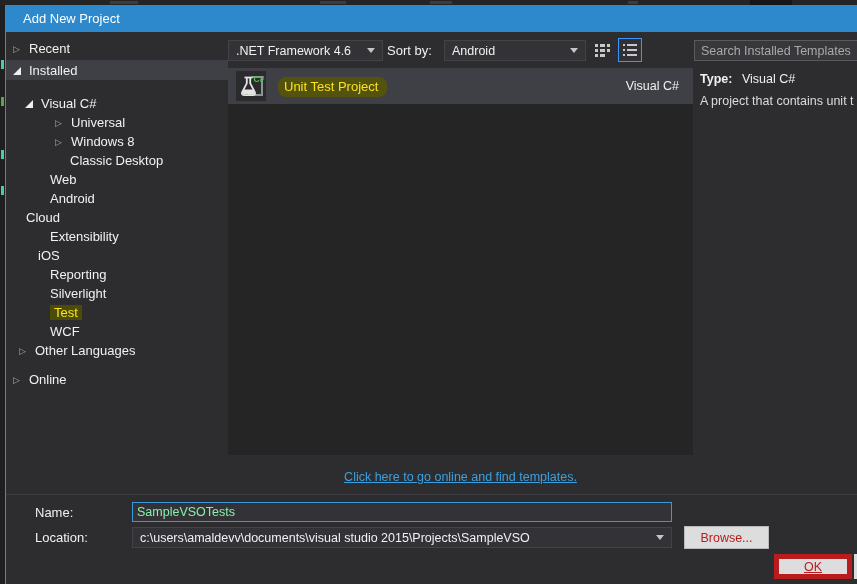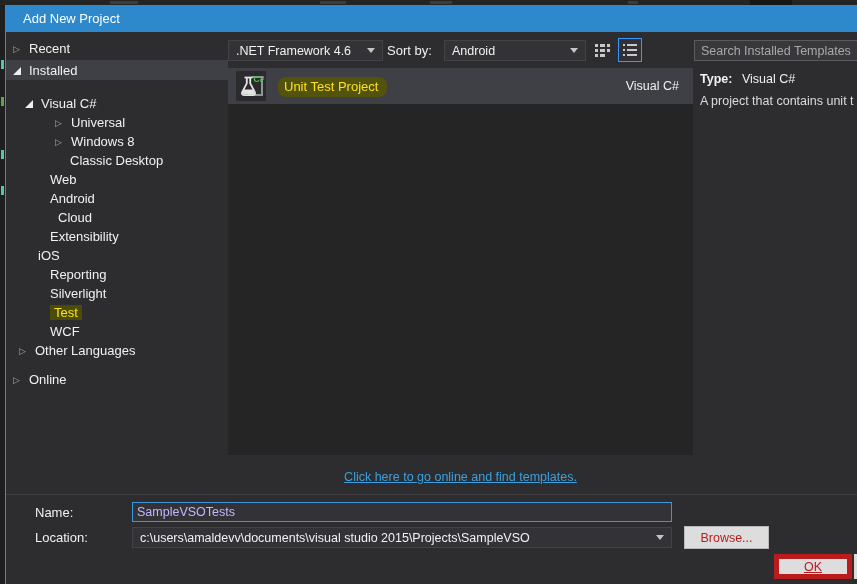--- a/index.html
+++ b/index.html
@@ -67,21 +67,21 @@
 
   
   .link-wrap { position:absolute; left:222px; top:437px; width:465px; text-align:center; }
   .link { color:#3ba0e0; text-decoration:underline; font-size:12.5px; cursor:pointer; }
 
   
   .form { position:absolute; left:0; top:462px; width:851px; height:90px;
     border-top:1px solid #3e3e42; background:#2d2d30; }
   .form .flabel { position:absolute; left:29px; font-size:13px; }
   .name-input { position:absolute; left:126px; top:7px; width:540px; height:20px;
-    background:#333337; border:1px solid #3a96dd; color:#c4b5fd; font-size:12.5px;
+    background:#333337; border:1px solid #3a96dd; color:#86efac; font-size:12.5px;
     padding:0 4px; font-family:"Liberation Sans",sans-serif; }
   .loc-combo { position:absolute; left:126px; top:32px; width:540px; height:21px; }
   .btn { position:absolute; background:#dddddd; color:#b91c1c; font-size:12.5px;
     display:flex; align-items:center; justify-content:center; cursor:default;
     border:1px solid #b9b9b9; }
   .btn.browse { left:678px; top:31px; width:85px; height:23px; }
   .btn.ok { left:768px; top:59px; width:78px; height:25px; border:5px solid #b91c1c;text-decoration:underline; }
   .btn.cancel-sliver { left:848px; top:59px; width:3px; height:25px; border:none; }
 </style>
 </head>
@@ -131,21 +131,21 @@
       </div>
       <div class="tree-row" style="padding-left:64px;">
         <span>Classic Desktop</span>
       </div>
       <div class="tree-row" style="padding-left:44px;">
         <span>Web</span>
       </div>
       <div class="tree-row" style="padding-left:44px;">
         <span>Android</span>
       </div>
-      <div class="tree-row" style="padding-left:20px;margin-left:32px;">
+      <div class="tree-row" style="padding-left:20px;">
         <span>Cloud</span>
       </div>
       <div class="tree-row" style="padding-left:44px;">
         <span>Extensibility</span>
       </div>
       <div class="tree-row" style="padding-left:32px;">
         <span>iOS</span>
       </div>
       <div class="tree-row" style="padding-left:44px;">
         <span>Reporting</span>

